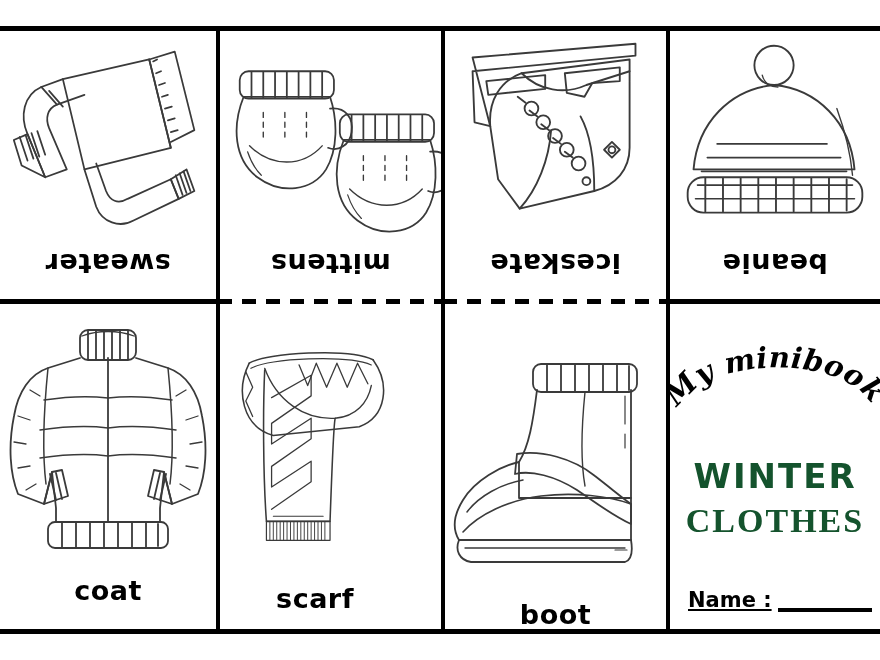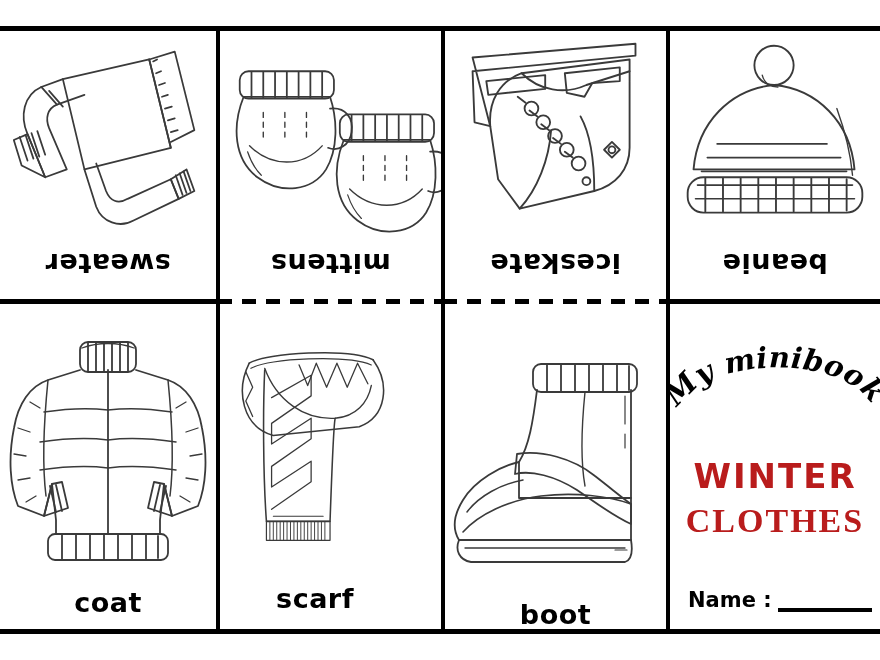--- a/index.html
+++ b/index.html
@@ -29,21 +29,21 @@
   .m2{left:218px;width:225px;}
   .m3{left:443px;width:225px;}
   .m4{left:668px;width:212px;}
 
   
   .panel{position:absolute;box-sizing:border-box;}
   .p-tl{left:0;top:26px;width:216px;height:273px;}
   .p-tm1{left:220px;top:26px;width:221px;height:273px;}
   .p-tm2{left:445px;top:26px;width:221px;height:273px;}
   .p-tr{left:670px;top:26px;width:210px;height:273px;}
-  .p-bl{left:0;top:308px;width:216px;height:330px;}
+  .p-bl{left:0;top:296px;width:216px;height:330px;}
   .p-bm1{left:220px;top:304px;width:190px;height:330px;padding-left:36px;}
   .p-bm2{left:445px;top:320px;width:221px;height:330px;}
   .p-br{left:670px;top:304px;width:210px;height:330px;}
 
   
   .flip{transform:rotate(180deg);}
 
   .panel-inner{
     position:absolute;inset:0;display:flex;flex-direction:column;
     align-items:center;justify-content:flex-start;
@@ -65,28 +65,28 @@
   .cover{position:absolute;inset:0;}
   .cover-arch{position:absolute;left:0;right:0;top:28px;height:86px;}
   .cover-arch svg{display:block;width:100%;height:100%;}
   .cover-of{
     position:absolute;left:0;right:0;top:96px;text-align:center;
     font-family:"DejaVu Serif", serif;font-style:italic;font-weight:bold;
     font-size:26px;color:#000;
   }
   .cover-line{
     position:absolute;left:0;right:0;text-align:center;
-    font-family:"DejaVu Sans", sans-serif;font-weight:bold;color:#b91c1c;
+    font-family:"DejaVu Sans", sans-serif;font-weight:bold;color:#14532d;
     font-size:34px;letter-spacing:2px;
   }
   .cover-l1{top:152px;}
   .cover-l2{top:198px;font-family:Liberation Serif, serif;}
   .name-row{
     position:absolute;left:18px;bottom:22px;right:8px;
-    display:flex;align-items:flex-end;gap:6px;
+    display:flex;align-items:flex-end;gap:6px;text-decoration:underline;
   }
   .name-label{
     font-family:"DejaVu Sans", sans-serif;font-weight:bold;font-size:21px;color:#000;
     white-space:nowrap;
   }
   .name-blank{flex:1;border-bottom:4px solid #000;height:16px;max-width:120px;}
 </style>
 </head>
 <body>
 

